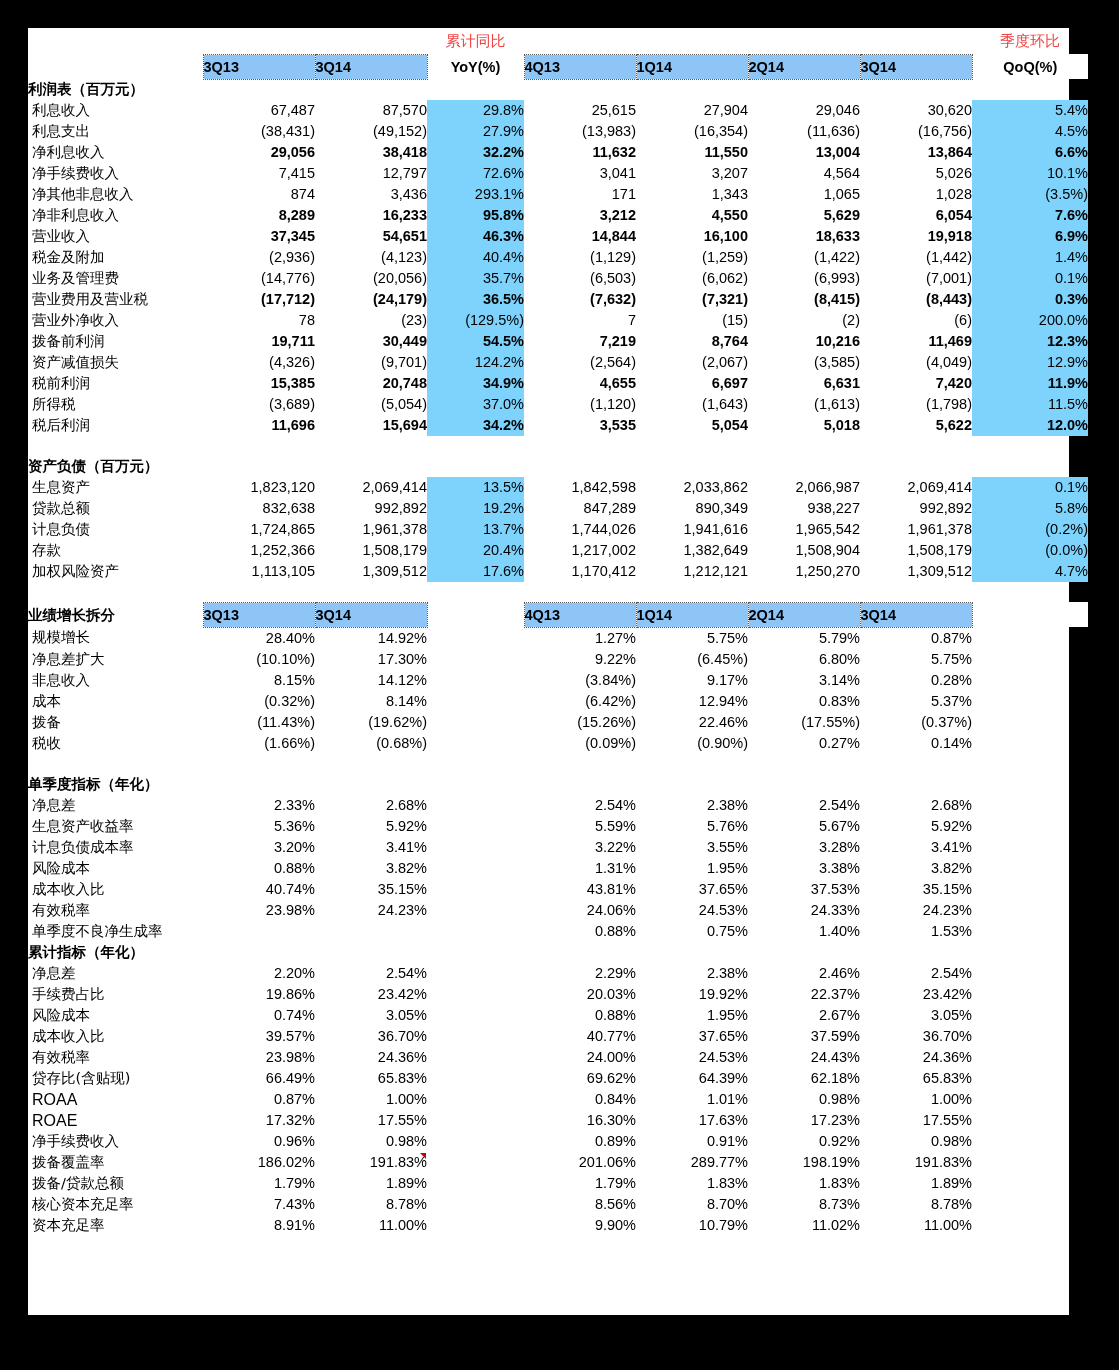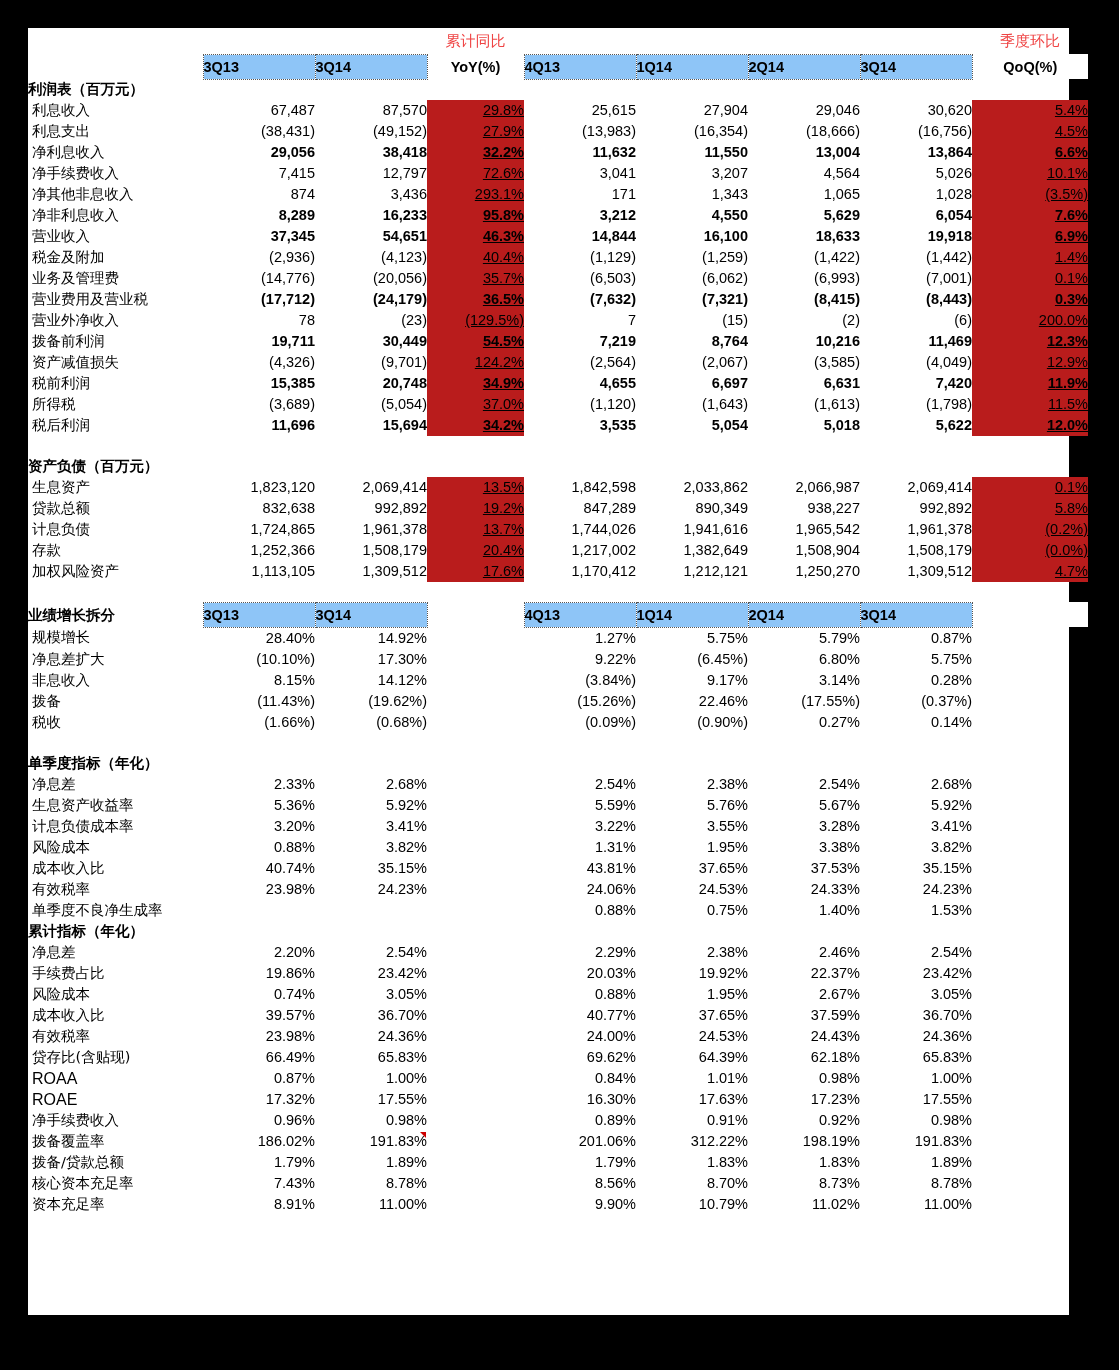--- a/index.html
+++ b/index.html
@@ -50,21 +50,21 @@
     font-family: "DejaVu Sans", sans-serif;
   }
   td.label.bold { font-weight: normal; }
   td.label.latin { font-family: "Liberation Sans", sans-serif; font-size: 16px; }
 
   td.num {
     text-align: right;
     padding-right: 7px;
   }
   td.num.bold { font-weight: bold; }
-  td.hl { background: #b91c1c; text-decoration: underline; }
+  td.hl { background: #7dd3fc; }
 
   
   tr.hdr td { height: 24px; line-height: 24px; }
   td.qhdr {
     background: #8ec5f7;
     color: #00007a;
     font-weight: bold;
     text-align: left;
     font-size: 14.5px;
     border-top: 1px dotted #555;
@@ -160,21 +160,21 @@
           <td class="num">30,620</td>
           <td class="num hl">5.4%</td>
         </tr>
         <tr>
           <td class="label indent">利息支出</td>
           <td class="num">(38,431)</td>
           <td class="num">(49,152)</td>
           <td class="num hl">27.9%</td>
           <td class="num">(13,983)</td>
           <td class="num">(16,354)</td>
-          <td class="num">(18,666)</td>
+          <td class="num">(11,636)</td>
           <td class="num">(16,756)</td>
           <td class="num hl">4.5%</td>
         </tr>
         <tr>
           <td class="label indent bold">净利息收入</td>
           <td class="num bold">29,056</td>
           <td class="num bold">38,418</td>
           <td class="num bold hl">32.2%</td>
           <td class="num bold">11,632</td>
           <td class="num bold">11,550</td>
@@ -451,20 +451,31 @@
           <td class="num">8.15%</td>
           <td class="num">14.12%</td>
           <td class="num"></td>
           <td class="num">(3.84%)</td>
           <td class="num">9.17%</td>
           <td class="num">3.14%</td>
           <td class="num">0.28%</td>
           <td class="num"></td>
         </tr>
         <tr>
+          <td class="label indent">成本</td>
+          <td class="num">(0.32%)</td>
+          <td class="num">8.14%</td>
+          <td class="num"></td>
+          <td class="num">(6.42%)</td>
+          <td class="num">12.94%</td>
+          <td class="num">0.83%</td>
+          <td class="num">5.37%</td>
+          <td class="num"></td>
+        </tr>
+        <tr>
           <td class="label indent">拨备</td>
           <td class="num">(11.43%)</td>
           <td class="num">(19.62%)</td>
           <td class="num"></td>
           <td class="num">(15.26%)</td>
           <td class="num">22.46%</td>
           <td class="num">(17.55%)</td>
           <td class="num">(0.37%)</td>
           <td class="num"></td>
         </tr>
@@ -687,21 +698,21 @@
           <td class="num">0.92%</td>
           <td class="num">0.98%</td>
           <td class="num"></td>
         </tr>
         <tr>
           <td class="label indent">拨备覆盖率</td>
           <td class="num">186.02%</td>
           <td class="num cmt-wrap">191.83%<span class="cmt"></span></td>
           <td class="num"></td>
           <td class="num">201.06%</td>
-          <td class="num">312.22%</td>
+          <td class="num">289.77%</td>
           <td class="num">198.19%</td>
           <td class="num">191.83%</td>
           <td class="num"></td>
         </tr>
         <tr>
           <td class="label indent">拨备/贷款总额</td>
           <td class="num">1.79%</td>
           <td class="num">1.89%</td>
           <td class="num"></td>
           <td class="num">1.79%</td>

